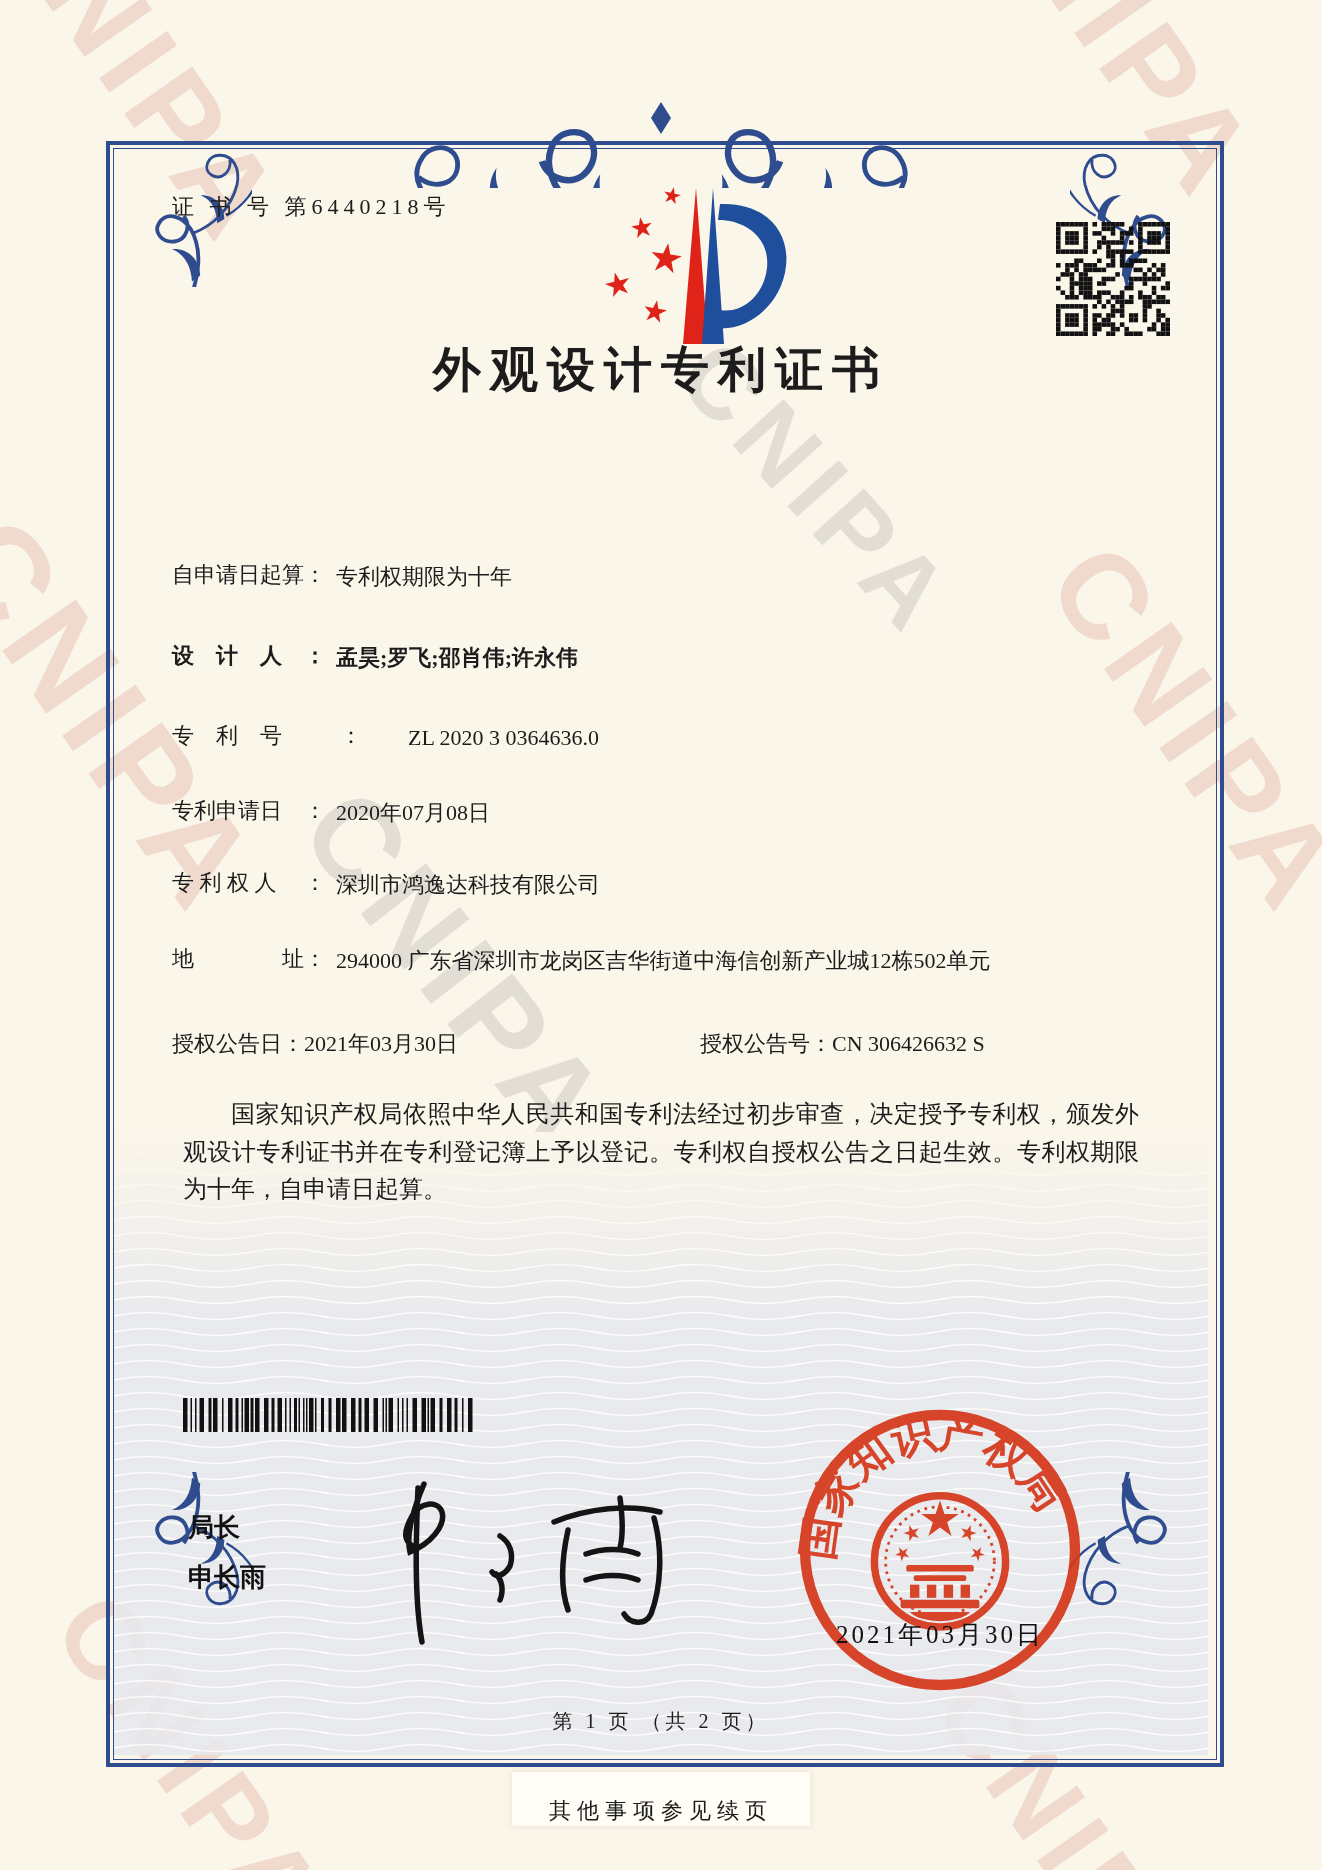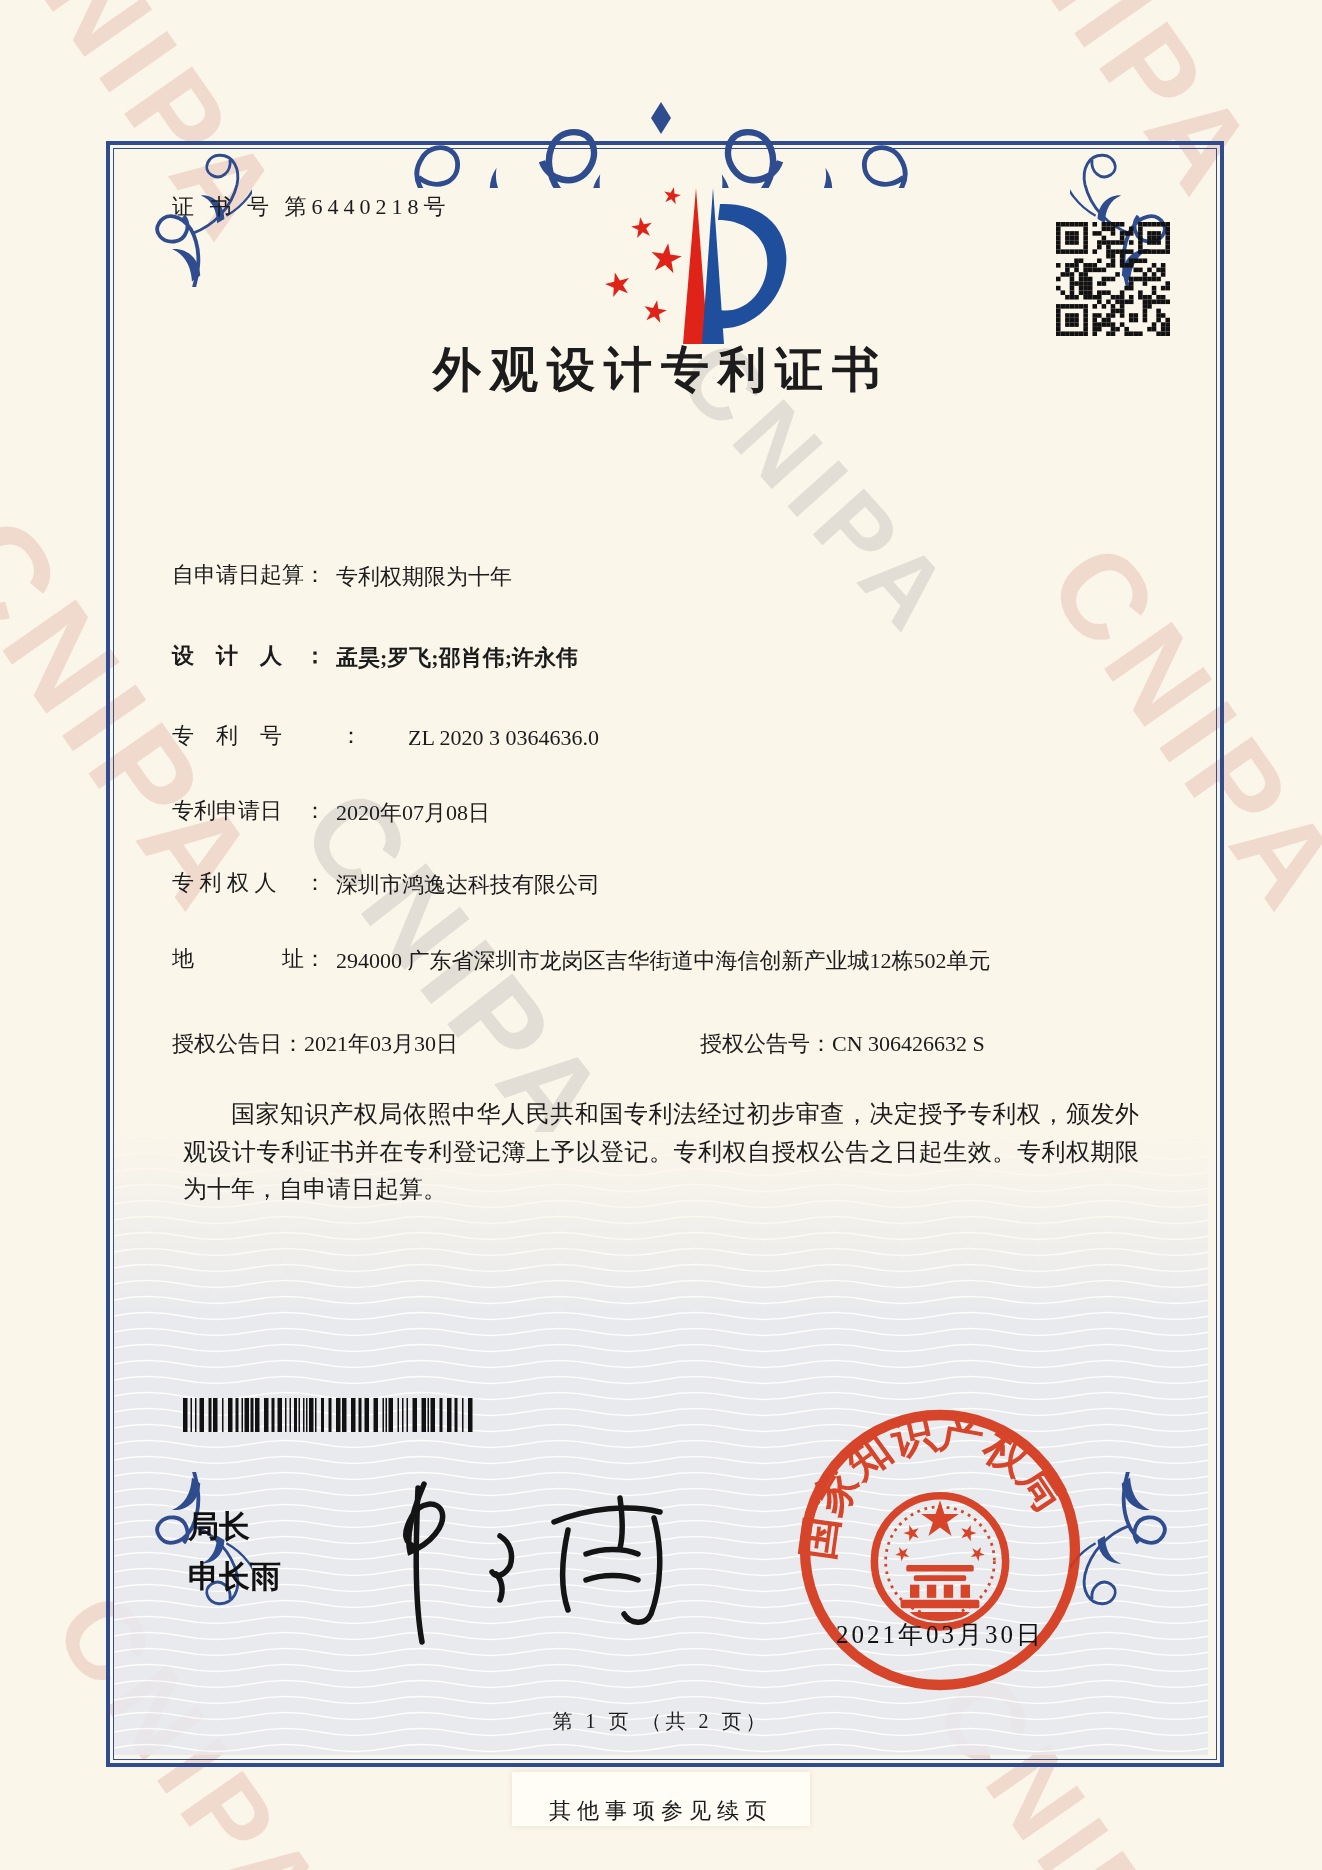--- a/index.html
+++ b/index.html
@@ -59,21 +59,21 @@
 
   
   .body-text{position:absolute;left:170px;top:1083px;width:982px;z-index:5;
      font-size:24px;line-height:37.5px;text-align:justify;}
   .body-text p{margin:13px;text-indent:2em;}
 
   
   .barcode{position:absolute;left:183px;top:1398px;z-index:5;}
   .officer{position:absolute;left:188px;top:1502px;z-index:5;
      font-family:"Liberation Sans","DejaVu Sans",sans-serif;font-weight:bold;
-     font-size:31px;line-height:50px;color:#111;}
+     font-size:26px;line-height:50px;color:#111;}
   .signature{position:absolute;left:372px;top:1478px;z-index:6;}
   .seal{position:absolute;left:790px;top:1400px;z-index:5;opacity:0.93;}
   .seal-date{position:absolute;left:790px;top:1618px;width:300px;text-align:center;
      font-size:25px;letter-spacing:3px;color:#111;z-index:7;}
   .page-num{position:absolute;left:0;top:1708px;width:1322px;text-align:center;
      font-size:20px;letter-spacing:4px;z-index:5;}
   .cont-box{position:absolute;left:512px;top:1772px;width:298px;height:54px;
      background:#fffdf6;box-shadow:0 0 6px rgba(180,160,130,0.25);z-index:5;
      display:flex;align-items:flex-end;justify-content:center;}
   .cont-note{font-size:22px;letter-spacing:6px;}

